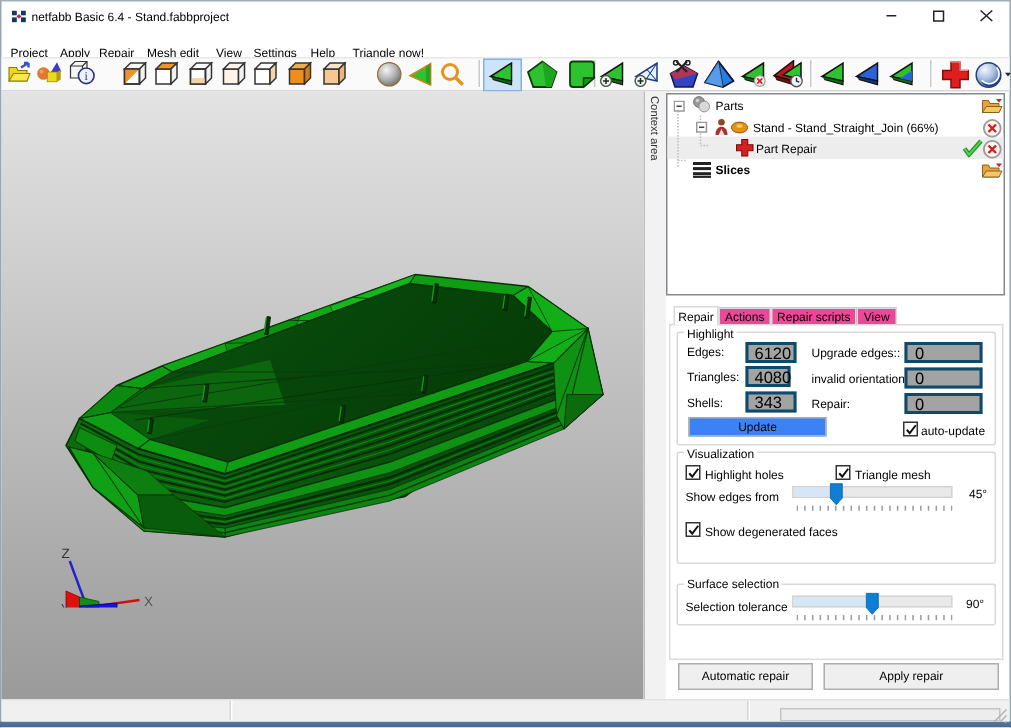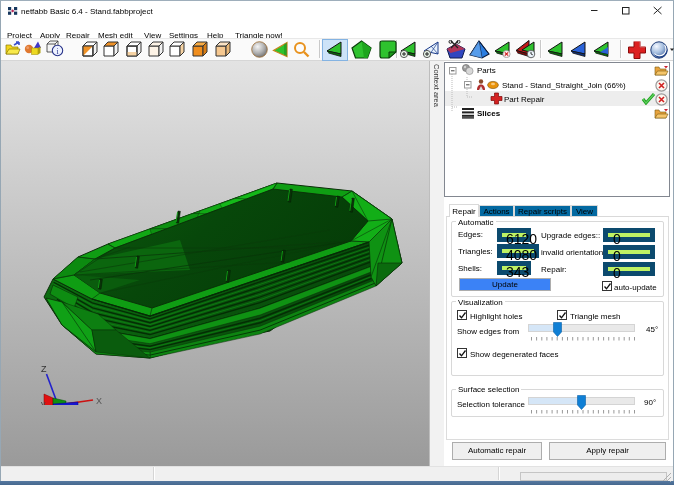--- a/index.html
+++ b/index.html
@@ -22,26 +22,26 @@
 
 #viewport { position:absolute; left:1px; top:61px; width:428px; height:405px; background:linear-gradient(#e3e3e3, #9a9a9a); overflow:hidden; }
 #ctxstrip { position:absolute; left:429px; top:61px; width:15px; height:405px; background:#f2f2f2; border-left:1px solid #bdbdbd; }
 #ctxlabel { position:absolute; left:432px; top:64px; font-size:7.5px; color:#333; writing-mode:vertical-rl; }
 
 
 #tree { position:absolute; left:444px; top:62px; width:226px; height:135px; background:#fff; border:1px solid #828790; }
 .trow { position:absolute; font-size:8px; }
 
 
-.tab { position:absolute; font-size:8px; background:#0369a1; border:1px solid #d9d9d9; border-bottom:none; text-align:center; }
+.tab { position:absolute; font-size:8px; background:#ec4899; border:1px solid #d9d9d9; border-bottom:none; text-align:center; }
 #tabpage { position:absolute; left:446px; top:216px; width:223px; height:224px; background:#fff; border:1px solid #dcdcdc; border-top:1px solid #d9d9d9; }
 
 .grouplabel { position:absolute; font-size:8px; background:#fff; padding:0 2px; }
 .groupbox { position:absolute; border:1px solid #d8d8d8; border-radius:2px; }
-.field { position:absolute; background:#bef264; border:5px solid #0c4a6e; font-size:14px; }
+.field { position:absolute; background:#a3a3a3; border:2px solid #0c4a6e; font-size:11px; }
 .lbl { position:absolute; font-size:8px; white-space:pre; }
 .btn { position:absolute; border:1px solid #adadad; font-size:8px; text-align:center; }
 .cbwrap { position:absolute; width:10px; height:10px; background:#fff; border:1px solid #333; }
 .slider-track { position:absolute; height:8px; background:#e9e9e9; border:1px solid #d4d4d4; }
 .slider-fill { position:absolute; height:6px; background:#d5e6f7; }
 .slider-thumb { position:absolute; width:9px; height:15px; }
 
 
 #statusbar { position:absolute; left:1px; top:466px; width:672px; height:15px; background:#f0f0f0; border-top:1px solid #e2e2e2; }
 </style>
@@ -426,27 +426,27 @@
   </svg>
 </div>
 
 <div class="tab" style="left:449px;top:204px;width:30px;height:13px;background:#fff;z-index:2;line-height:13px">Repair</div>
 <div class="tab" style="left:479px;top:205px;width:35px;height:12px;line-height:12px">Actions</div>
 <div class="tab" style="left:514px;top:205px;width:57px;height:12px;line-height:12px">Repair scripts</div>
 <div class="tab" style="left:571px;top:205px;width:27px;height:12px;line-height:12px">View</div>
 <div id="tabpage"></div>
 
 <div class="groupbox" style="left:451px;top:221px;width:213px;height:76px"></div>
-<div class="grouplabel" style="left:456px;top:218px">Automatic</div>
+<div class="grouplabel" style="left:456px;top:218px">Highlight</div>
 <div class="lbl" style="left:458px;top:230px">Edges:</div>
 <div class="field" style="left:497px;top:228px;width:34px;height:14px;line-height:12px;padding-left:4px">6120</div>
 <div class="lbl" style="left:541px;top:231px">Upgrade edges::</div>
 <div class="field" style="left:603px;top:228px;width:52px;height:14px;line-height:12px;padding-left:5px">0</div>
 <div class="lbl" style="left:458px;top:247px">Triangles:</div>
-<div class="field" style="left:497px;top:244px;width:42px;height:14px;line-height:12px;padding-left:4px">4080</div>
+<div class="field" style="left:497px;top:244px;width:30px;height:14px;line-height:12px;padding-left:4px">4080</div>
 <div class="lbl" style="left:541px;top:248px">invalid orientation</div>
 <div class="field" style="left:603px;top:245px;width:52px;height:14px;line-height:12px;padding-left:5px">0</div>
 <div class="lbl" style="left:458px;top:264px">Shells:</div>
 <div class="field" style="left:497px;top:261px;width:34px;height:14px;line-height:12px;padding-left:4px">343</div>
 <div class="lbl" style="left:541px;top:265px">Repair:</div>
 <div class="field" style="left:603px;top:262px;width:52px;height:14px;line-height:12px;padding-left:5px">0</div>
 <div class="btn" style="left:459px;top:278px;width:92px;height:13px;line-height:12px;background:#3b82f6">Update</div>
 <div class="cbwrap" style="left:602px;top:281px"></div>
 <svg class="abs" style="left:603px;top:282px" width="9" height="9">
     <path d="M1.5 4.5 L3.5 6.8 L7.5 1.5" stroke="#111" stroke-width="1.3" fill="none"></path>

